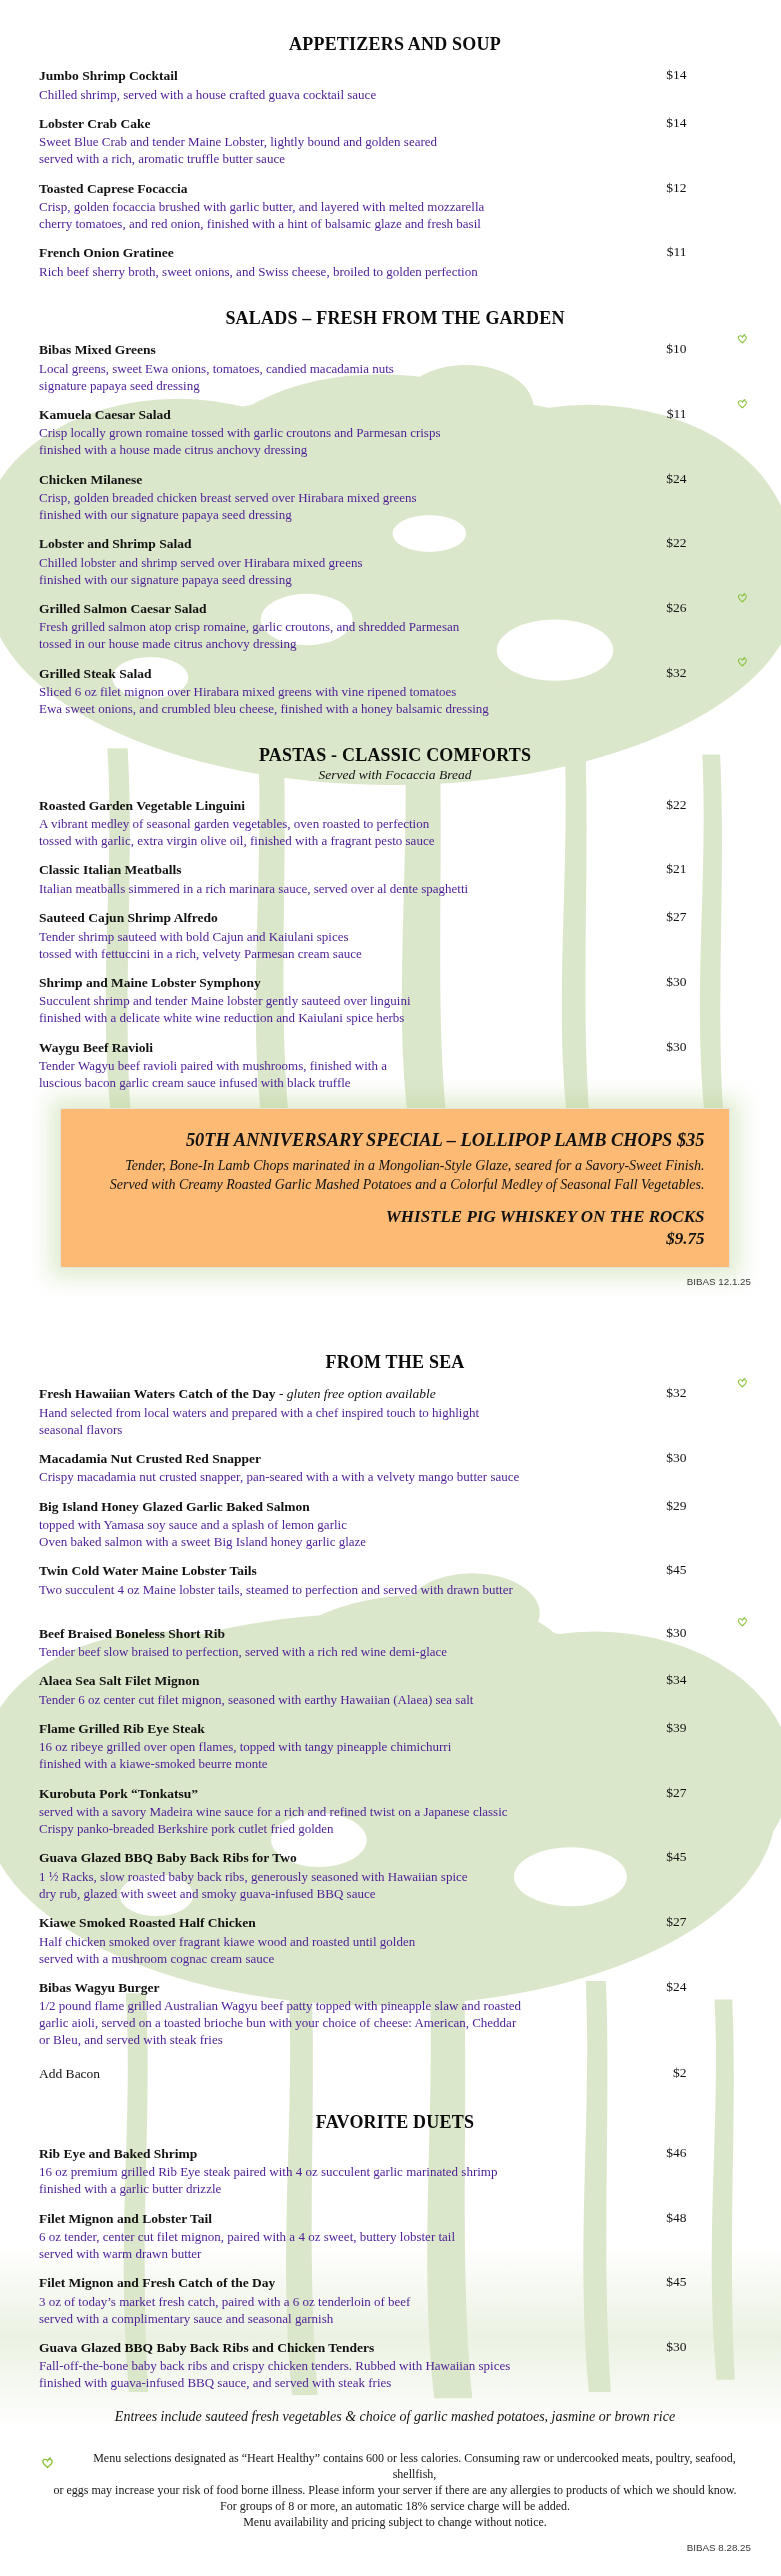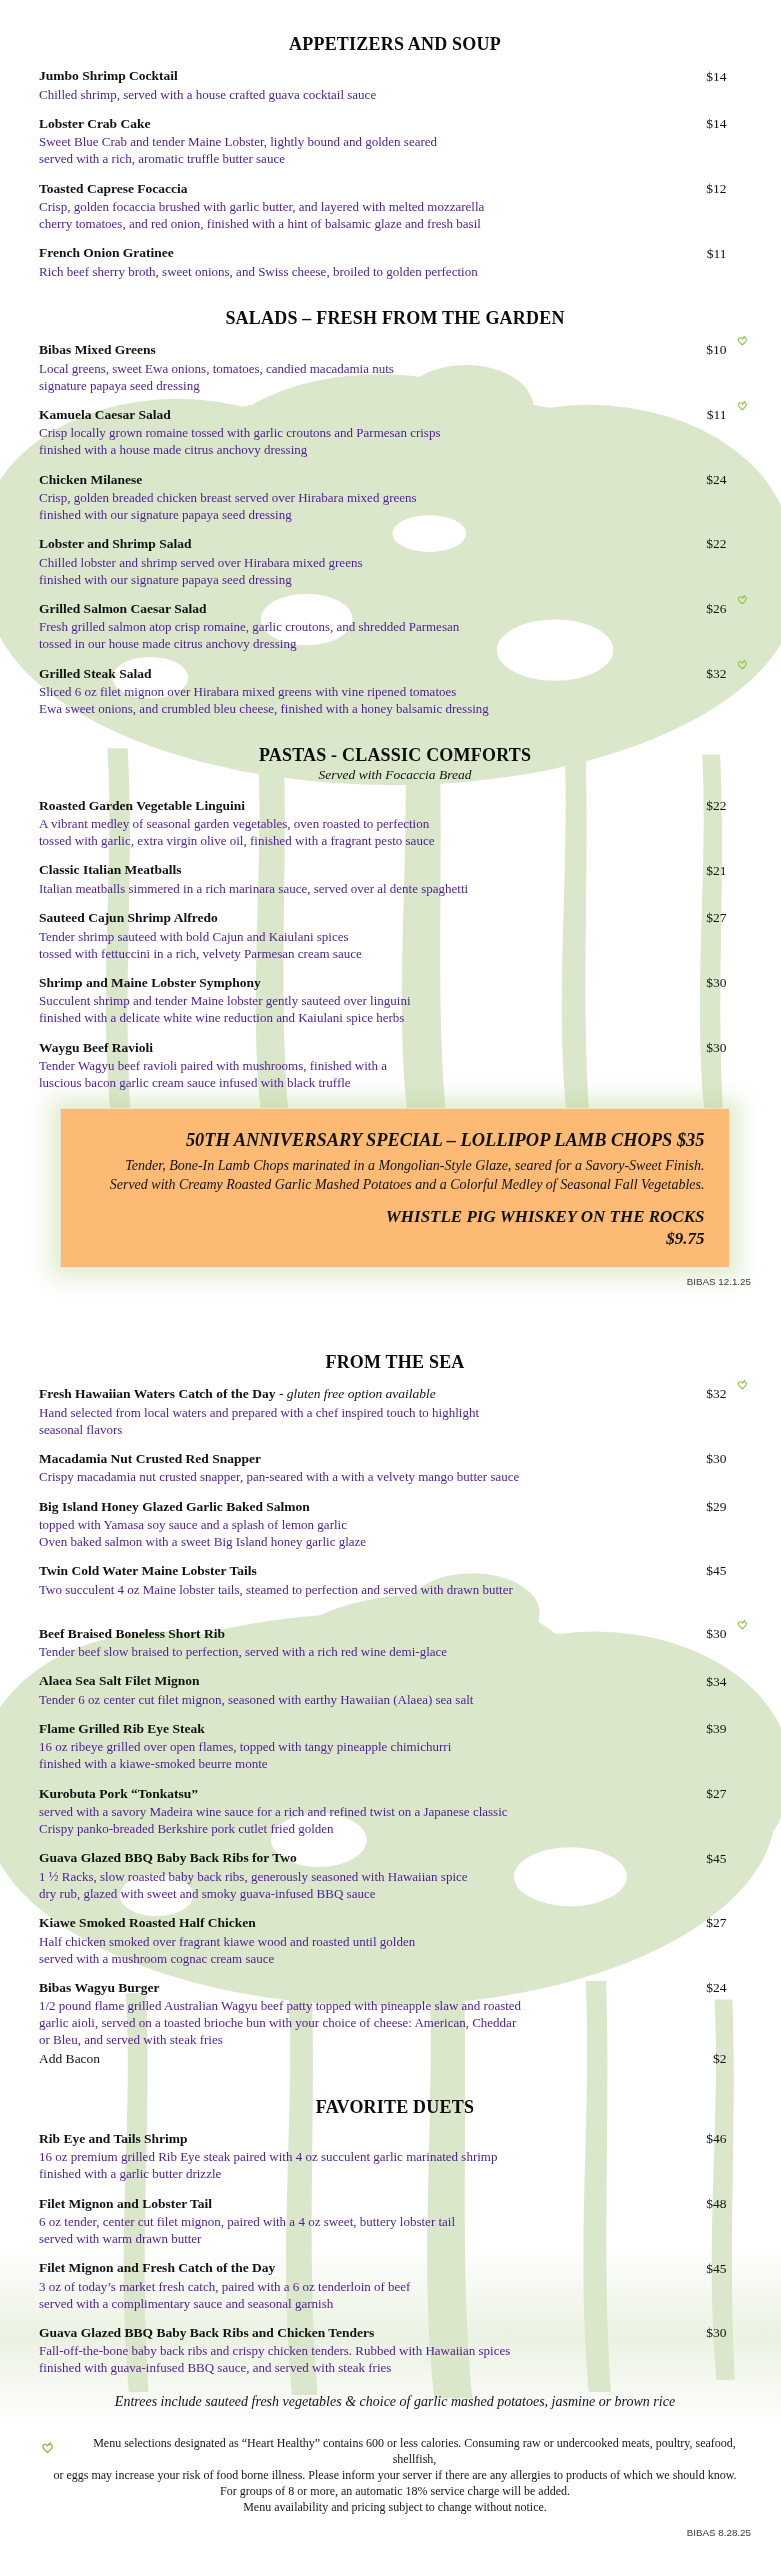--- a/index.html
+++ b/index.html
@@ -14,22 +14,22 @@
   .section-title{
     text-align:center;font-weight:bold;font-size:18px;line-height:22px;
     letter-spacing:0.2px;color:#0c0c0c;
   }
   .section-subtitle{text-align:center;font-style:italic;font-size:13.5px;line-height:18.4px;}
   .menu-section{margin-top:27px;}
   #sections-a .menu-section:first-child{margin-top:0;}
   #sections-b .menu-section:first-child{margin-top:64px;}
 
   .item{margin-top:12.3px;}
-  .item.plain{margin-top:2px;}
-  .item-row{display:flex;align-items:center;}
+  .item.plain{margin-top:17px;}
+  .item-row{display:flex;align-items:flex-start;gap:40px;}
   .item-name{flex:1;font-size:13.5px;line-height:18.4px;}
   .name-bold{font-weight:bold;}
   .name-plain{font-weight:normal;}
   .name-suffix{font-style:italic;font-weight:normal;}
   .item-price{width:43px;text-align:right;font-size:13.5px;}
   .icon-slot{width:24.5px;height:13.5px;position:relative;}
   .icon-slot svg{position:absolute;left:8px;top:-9.2px;}
   .item-desc{font-size:13px;line-height:17px;color:#4c1d95;}
 
   .special-wrap{margin-top:17px;}
@@ -410,21 +410,21 @@
             <div class="item-name"><span class="name-plain">Add Bacon</span></div>
             <div class="item-price">$2</div>
             <div class="icon-slot"></div>
           </div>
         </div>
       </section>
       <section class="menu-section">
         <div class="section-title">FAVORITE DUETS</div>
         <div class="item">
           <div class="item-row">
-            <div class="item-name"><span class="name-bold">Rib Eye and Tails Shrimp</span></div>
+            <div class="item-name"><span class="name-bold">Rib Eye and Baked Shrimp</span></div>
             <div class="item-price">$46</div>
             <div class="icon-slot"></div>
           </div>
           <div class="item-desc">16 oz premium grilled Rib Eye steak paired with 4 oz succulent garlic marinated shrimp</div>
           <div class="item-desc">finished with a garlic butter drizzle</div>
         </div>
         <div class="item">
           <div class="item-row">
             <div class="item-name"><span class="name-bold">Filet Mignon and Lobster Tail</span></div>
             <div class="item-price">$48</div>

